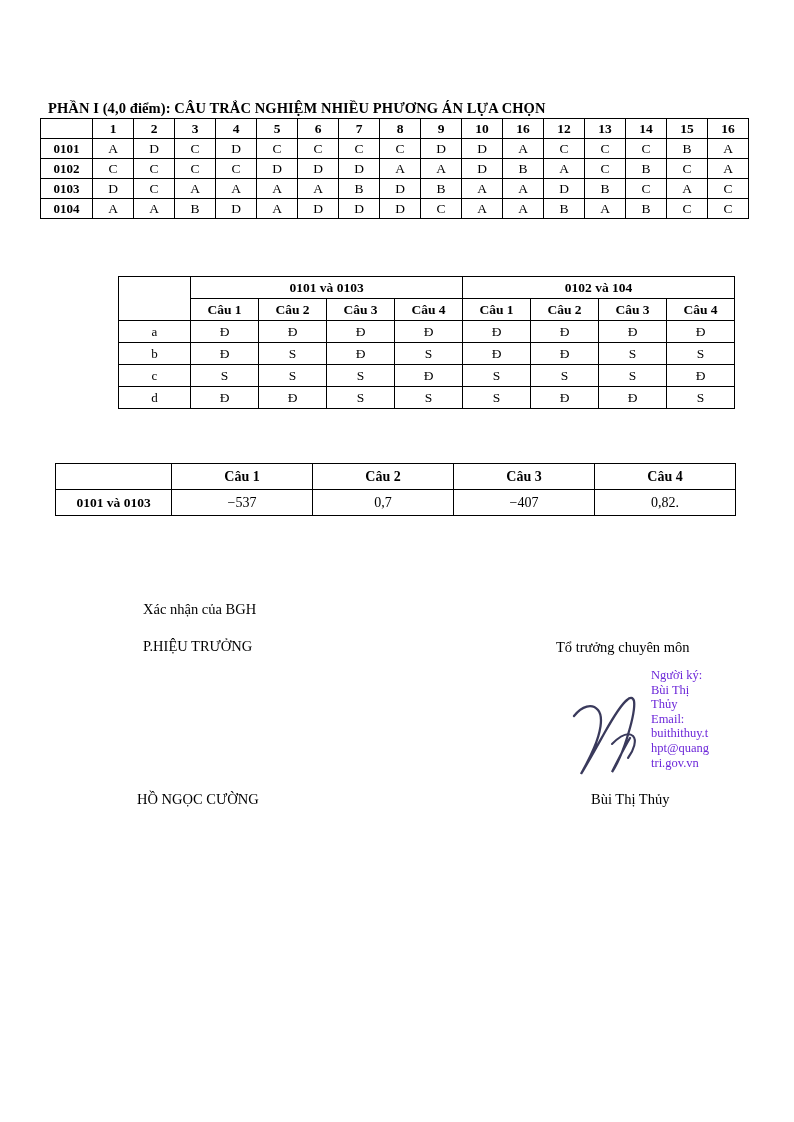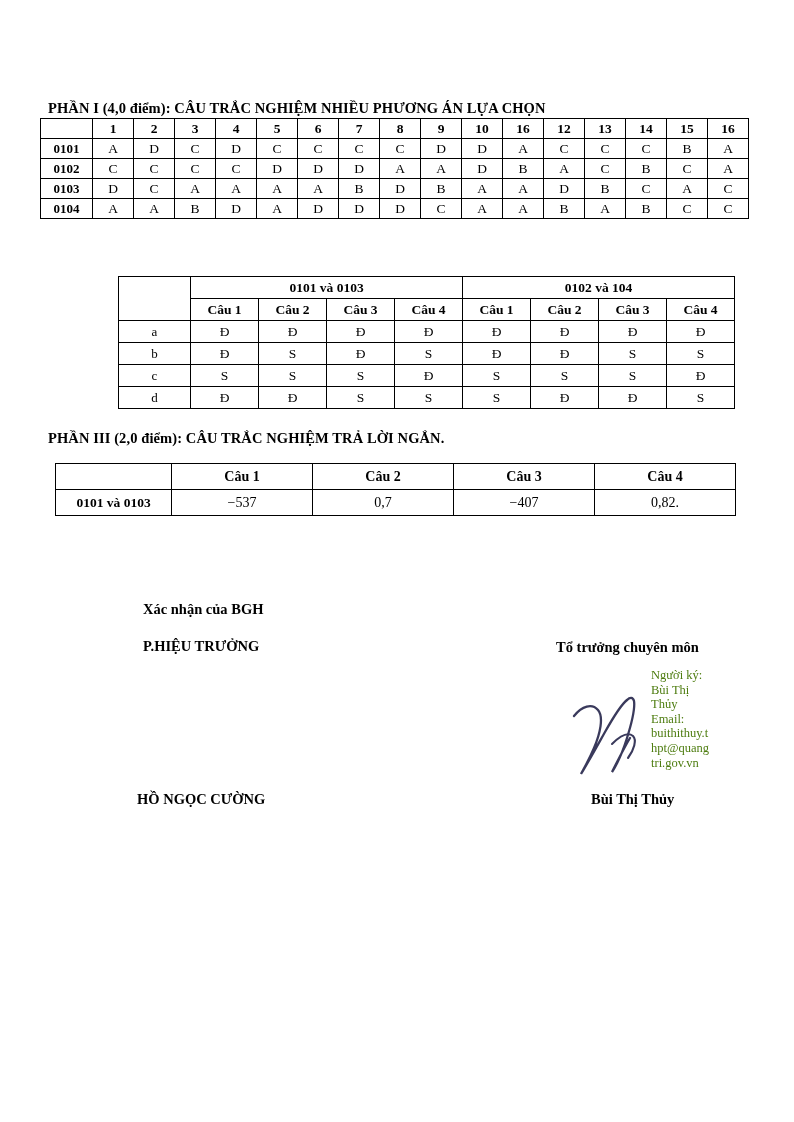--- a/index.html
+++ b/index.html
@@ -104,21 +104,21 @@
   }
 
   
   .va {
     font-weight: bold;
   }
 
   
   .sig-text {
     position: absolute;
-    font-weight: bold;
+    font-weight: normal;
     font-size: 14.5px;
     white-space: nowrap;
   }
   #sig-bgh-confirm { left: 143px; top: 601px; }
   #sig-bgh-title   { left: 143px; top: 638px; }
   #sig-head-name   { left: 137px; top: 791px; }
   #sig-tt-title    { left: 556px; top: 639px; text-align: right; }
   #sig-tt-name     { left: 591px; top: 791px; }
 
   
@@ -137,21 +137,21 @@
     height: 92px;
   }
   #signature-stamp-text {
     position: absolute;
     left: 79px;
     top: 0px;
     width: 86px;
     font-family: "Liberation Serif", "DejaVu Serif", serif;
     font-size: 12.5px;
     line-height: 14.6px;
-    color: #4d7c0f;
+    color: #6d28d9;
     white-space: nowrap;
   }
   #signature-stamp-text span {
     display: block;
   }
 </style>
 </head>
 <body>
 
 <div class="page">
@@ -350,21 +350,20 @@
           <td>S</td>
           <td>S</td>
           <td>S</td>
           <td>Đ</td>
           <td>Đ</td>
           <td>S</td>
         </tr>
       </tbody>
   </table>
 
-  <div class="section-heading" id="heading-part3">PHẦN III (2,0 điểm): CÂU TRẮC NGHIỆM TRẢ LỜI NGẮN.</div>
 
   <table class="grid" id="table-part3">
     <colgroup id="part3-colgroup">
         <col class="col-code">
         <col class="col-cau">
         <col class="col-cau">
         <col class="col-cau">
         <col class="col-cau">
       </colgroup>
     <thead>

